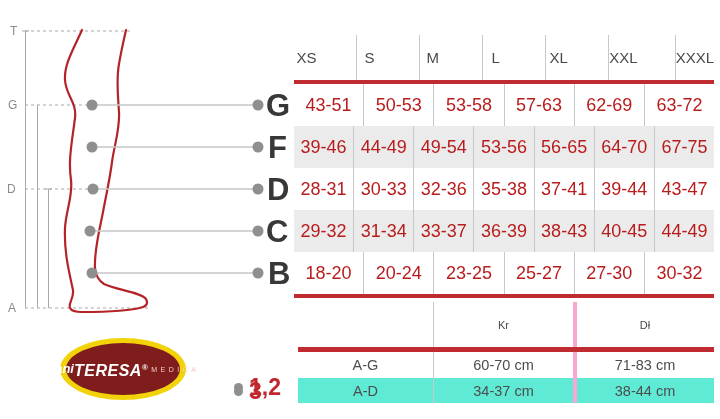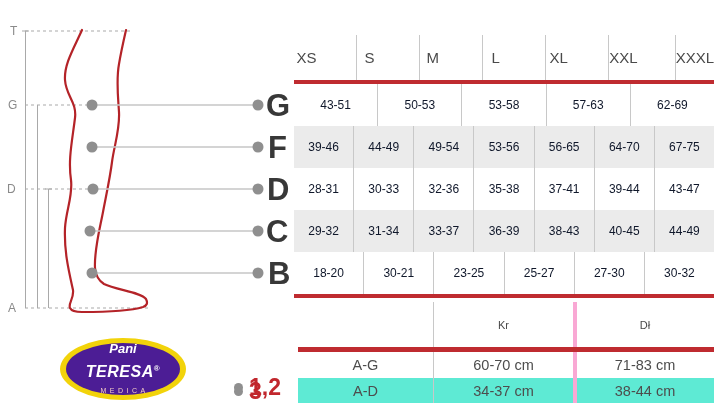--- a/index.html
+++ b/index.html
@@ -18,21 +18,21 @@
   .st-hcell{
     flex:1;display:flex;align-items:center;justify-content:center;
     font-size:15px;color:#4a4a4a;border-left:1px solid #c8c8c8;
   }
   .st-hcell:first-child{border-left:none;}
   .red-line{height:4px;background:#bf2b30;}
   .st-row{display:flex;height:42px;}
   .st-row.shaded{background:#ebebeb;}
   .st-cell{
     flex:1;display:flex;align-items:center;justify-content:center;
-    font-size:12px;color:#0f172a;border-left:1px solid #c8c8c8;
+    font-size:18px;color:#b91c1c;border-left:1px solid #c8c8c8;
   }
   .st-cell:first-child{border-left:none;}
   
   .len-table{position:absolute;left:298px;top:302px;width:416px;}
   .lt-header{display:flex;height:45px;}
   .lt-row{display:flex;}
   .lt-row.shaded{background:#5eead4;}
   .lt-c1{width:135px;text-align:center;}
   .lt-c2{width:140px;border-left:1px solid #c8c8c8;}
   .lt-c3{width:140px;border-left:4px solid #f9a8d4;}
@@ -46,23 +46,23 @@
   .legend-item{position:absolute;display:flex;align-items:center;}
   .legend-dot{width:9px;height:9px;border-radius:50%;background:#8f8f8f;margin-right:6px;}
   .legend-label{font-size:23px;font-weight:bold;color:#c1272d;line-height:1;}
   
   .logo{
     position:absolute;left:60px;top:338px;width:126px;height:62px;
     background:#f2d30a;border-radius:50%;
     display:flex;align-items:center;justify-content:center;
   }
   .logo-inner{
-    width:114px;height:52px;background:#4c1d95;border-radius:50%;
-    color:#ffffff;text-align:center;display:flex;flex-direction:column;
-    align-items:center;justify-content:space-between;
+    width:114px;height:52px;background:#7f1d1d;border-radius:50%;
+    color:#ffffff;text-align:center;display:flex;flex-direction:row;
+    align-items:center;justify-content:center;
   }
   .logo-line1{font-style:italic;font-size:13px;font-weight:bold;line-height:12px;}
   .logo-line2{font-style:italic;font-size:16px;font-weight:bold;line-height:15px;letter-spacing:.5px;}
   .logo-reg{font-size:8px;vertical-align:super;font-style:normal;}
   .logo-line3{font-size:7px;letter-spacing:3.5px;color:#f3cbc4;line-height:9px;margin-left:3px;}
 </style>
 </head>
 <body>
 
 <div id="stage">
@@ -148,20 +148,21 @@
       <div class="st-hcell">XXXL</div>
     </div>
     <div class="red-line"></div>
 
     <div class="st-row">
       <div class="st-cell">43-51</div>
       <div class="st-cell">50-53</div>
       <div class="st-cell">53-58</div>
       <div class="st-cell">57-63</div>
       <div class="st-cell">62-69</div>
+      <div class="st-cell">63-72</div>
     </div>
     <div class="st-row shaded">
       <div class="st-cell">39-46</div>
       <div class="st-cell">44-49</div>
       <div class="st-cell">49-54</div>
       <div class="st-cell">53-56</div>
       <div class="st-cell">56-65</div>
       <div class="st-cell">64-70</div>
       <div class="st-cell">67-75</div>
     </div>
@@ -178,21 +179,21 @@
       <div class="st-cell">29-32</div>
       <div class="st-cell">31-34</div>
       <div class="st-cell">33-37</div>
       <div class="st-cell">36-39</div>
       <div class="st-cell">38-43</div>
       <div class="st-cell">40-45</div>
       <div class="st-cell">44-49</div>
     </div>
     <div class="st-row">
       <div class="st-cell">18-20</div>
-      <div class="st-cell">30-21</div>
+      <div class="st-cell">20-24</div>
       <div class="st-cell">23-25</div>
       <div class="st-cell">25-27</div>
       <div class="st-cell">27-30</div>
       <div class="st-cell">30-32</div>
     </div>
     <div class="red-line"></div>
   </div>
 
   <div class="len-table">
     <div class="lt-header">

